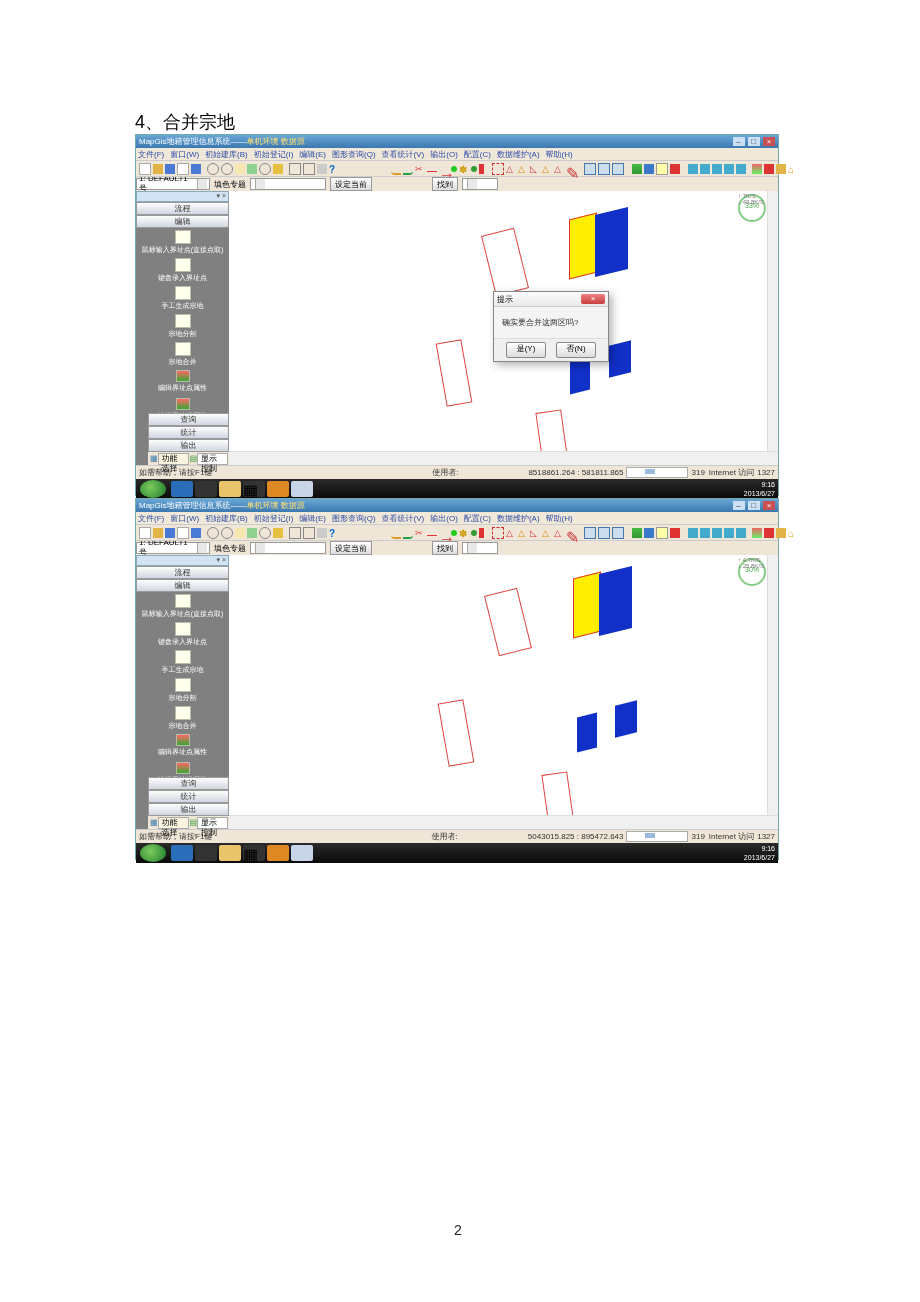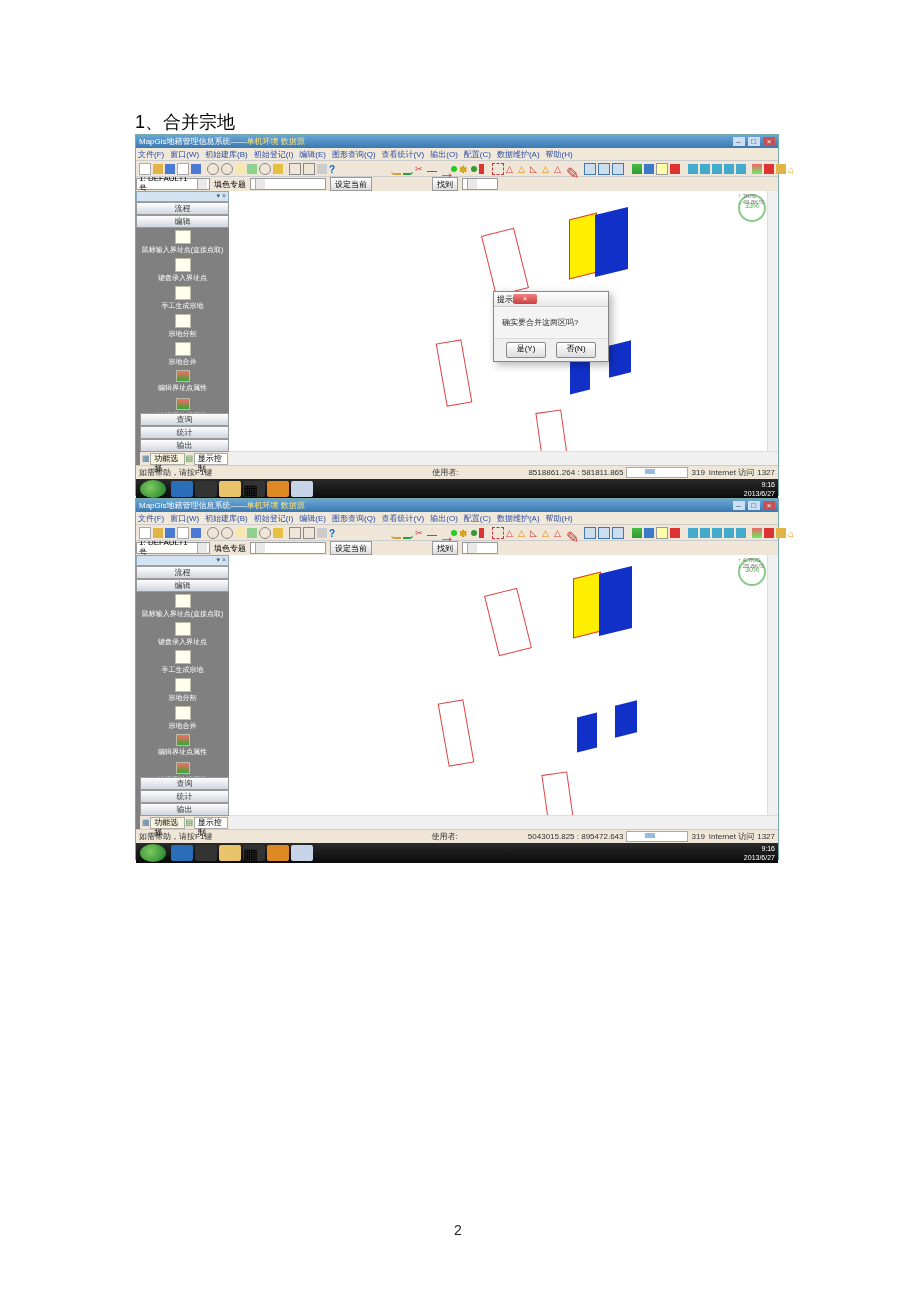--- a/index.html
+++ b/index.html
@@ -26,21 +26,21 @@
 .combo .arrow{width:9px;height:10px;background:#e8e8e8;border-left:1px solid #aaa;margin-left:2px}
 .btnsmall{height:12px;border:1px solid #999;background:linear-gradient(#fff,#ddd);padding:0 4px;font-size:8px;display:flex;align-items:center}
 
 .body{position:relative;height:274px;background:#fca5a5}
 .sidebar{position:absolute;left:0;top:0;width:93px;height:274px;background:#808080}
 .sidehdr{height:9px;background:#d2e3f4;border:1px solid #8ab;font-size:7px;text-align:right;padding-right:2px;color:#555}
 .sidebtn{height:11px;background:linear-gradient(#fefefe,#d0d6e0);border:1px solid #999;font-size:8px;color:#333;text-align:center;line-height:11px;margin:0}
 .sitem{height:26px;text-align:center;font-size:7px;color:#fff;padding-top:2px}
 .sitem .sicon{width:14px;height:12px;background:#ffe;margin:0 auto 1px;border:1px solid #bba}
 .sitem.small .sicon{width:12px;height:10px}
-.sidebot{position:absolute;bottom:0;left:4px;right:0}
+.sidebot{position:absolute;bottom:0;left:12px;right:0}
 .tabbar{height:13px;background:#efe6d8;display:flex;align-items:center;font-size:8px;padding-left:2px}
 .tab{border:1px solid #aaa;background:#fff;padding:0 3px;height:10px;line-height:10px;margin-right:1px}
 .tab.act{background:#f8f4df}
 
 .canvas{position:absolute;left:93px;right:0;top:0;bottom:13px;background:#fff;overflow:hidden}
 .scrollbar-v{position:absolute;right:0;top:0;bottom:13px;width:10px;background:#f0f0f0;border-left:1px solid #ddd}
 .scrollbar-h{position:absolute;left:93px;right:0;bottom:0;height:13px;background:#f0f0f0;border-top:1px solid #ddd}
 
 .cpuind{position:absolute;right:12px;top:3px;width:24px;height:24px;border:2px solid #8c8;border-radius:50%;font-size:7px;color:#4a4;text-align:center;line-height:20px}
 .cpuind::after{content:"";position:absolute;right:-30px;top:2px;font-size:6px}
@@ -60,31 +60,31 @@
 .tbico.app2{background:#c8d4e8}
 .tbright{position:absolute;right:3px;top:0;height:20px;display:flex;align-items:center;color:#fff;font-size:7px}
 .tbright .tray{width:40px;height:12px;margin-right:4px}
 .tbright .clock{text-align:right;line-height:9px}
 
 
 .poly{position:absolute;border:1px solid #d44}
 .rect{position:absolute}
 
 .dialog{position:absolute;width:114px;background:#f4f4f4;border:1px solid #888;box-shadow:3px 3px 8px rgba(0,0,0,.3);font-size:8px}
-.dialog .dtit{height:14px;background:linear-gradient(#fdfdfd,#e8e8e8);border-bottom:1px solid #ccc;display:flex;align-items:center;justify-content:flex-start;padding:0 3px}
+.dialog .dtit{height:14px;background:linear-gradient(#fdfdfd,#e8e8e8);border-bottom:1px solid #ccc;display:flex;align-items:center;justify-content:space-between;padding:0 3px}
 .dialog .dclose{width:24px;height:10px;background:linear-gradient(#f08080,#c84040);color:#fff;text-align:center;font-size:8px;line-height:10px;border-radius:2px}
 .dialog .dbody{padding:10px 8px;color:#333}
 .dialog .dbtns{height:22px;background:#efefef;border-top:1px solid #ddd;display:flex;justify-content:center;align-items:center;gap:10px}
 .dbtn{min-width:38px;height:14px;border:1px solid #888;background:linear-gradient(#fff,#ddd);text-align:center;line-height:12px;font-size:8px;border-radius:2px}
 </style>
 </head>
 <body>
 <div class="page">
 
-<div class="heading">1、合并宗地</div>
+<div class="heading">4、合并宗地</div>
 <div class="pagenum">2</div>
 
 <div class="shot shot1">
 
   <div class="titlebar">
     <span>
       <span>MapGis地籍管理信息系统——</span><span style="color:#ffe070">单机环境  数据源</span>
     </span>
     <span class="winbtns">
       <span>–</span>

